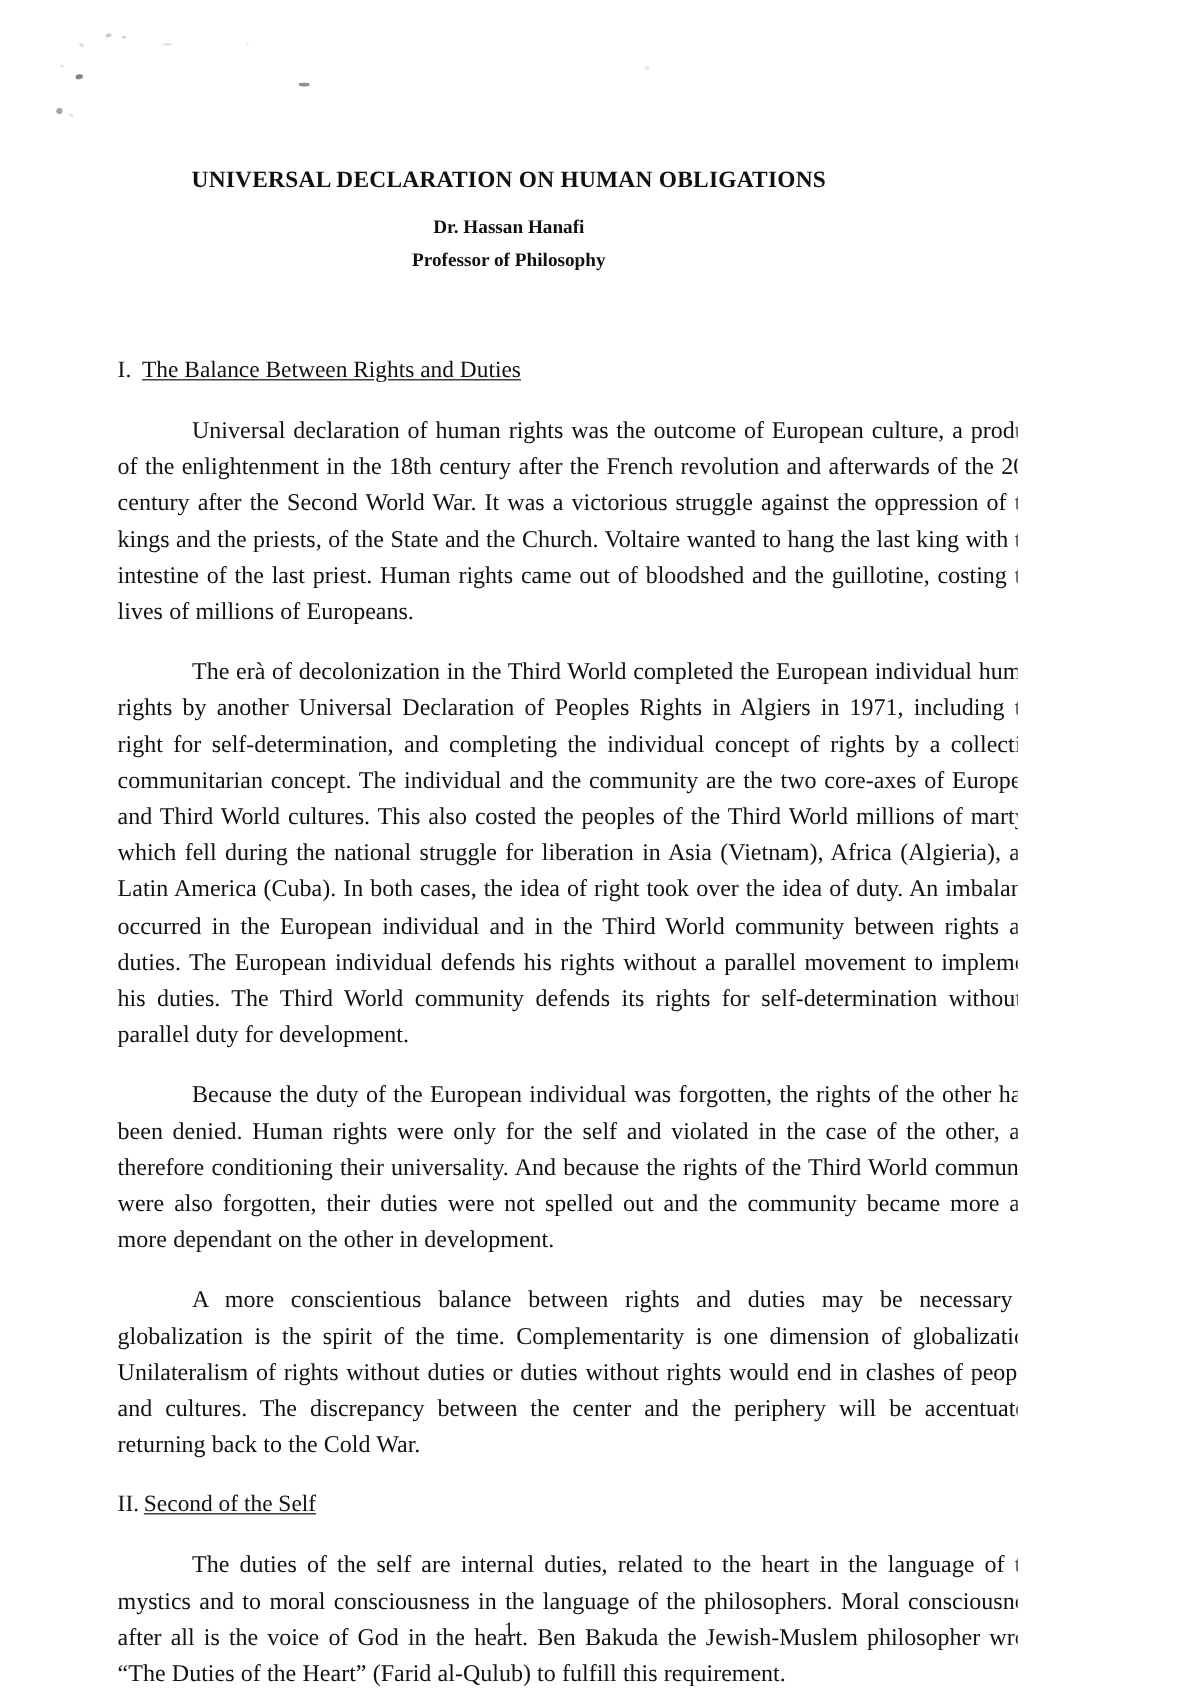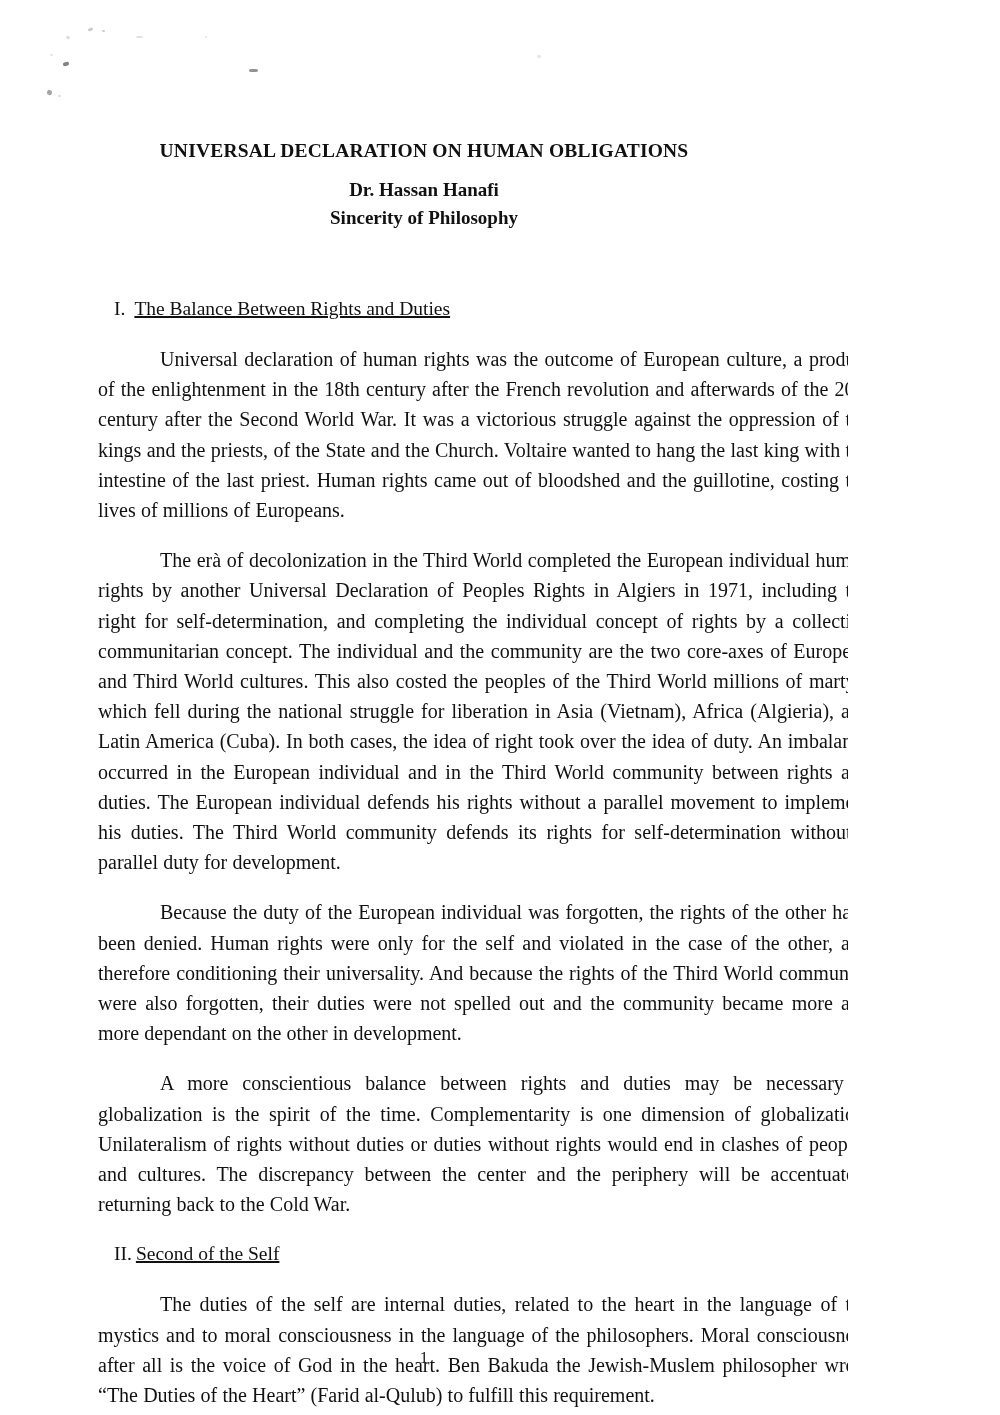--- a/index.html
+++ b/index.html
@@ -53,39 +53,38 @@
     line-height: 1.2;
   }
 
   .byline {
     position: absolute;
     left: 0;
     right: 0;
     top: 176px;
     text-align: center;
     font-weight: bold;
-    font-size: 19px;
+    font-size: 16px;
     line-height: 28px;
   }
   .byline div { display: block; }
 
   
   .body-col {
     position: absolute;
     left: 98px;
     top: 296px;
     width: 772px;
   }
 
   .section-heading {
     font-size: 19.5px;
     line-height: 26px;
-    margin: 0 0 0 16px;
+    margin: 0 0 0 0;
     white-space: nowrap;
-    text-decoration: underline;
   }
   .section-heading .num {
     display: inline-block;
   }
   .section-heading .num.wide { margin-right: 9px; }
   .section-heading .num.narrow { margin-right: 4px; }
   .section-heading .underlined {
     text-decoration: underline;
     text-underline-offset: 2px;
   }
@@ -128,21 +127,21 @@
   <span class="speckle sp7"></span>
   <span class="speckle sp8"></span>
   <span class="speckle sp9"></span>
   <span class="speckle sp10"></span>
   <span class="speckle sp11"></span>
 
   <h1 class="doc-title">UNIVERSAL DECLARATION ON HUMAN OBLIGATIONS</h1>
 
   <div class="byline">
     <div>Dr. Hassan Hanafi</div>
-    <div>Sincerity of Philosophy</div>
+    <div>Professor of Philosophy</div>
   </div>
 
   <div class="body-col">
 
     <div class="section-heading">
       <span class="num wide">I.</span><span class="underlined">The Balance Between Rights and Duties</span>
     </div>
     <div class="gap-after-heading"></div>
 
     <p class="para">Universal declaration of human rights was the outcome of European culture, a product of the enlightenment in the 18th century after the French revolution and afterwards of the 20th century after the Second World War.  It was a victorious struggle against the oppression of the kings and the priests, of the State and the Church.  Voltaire wanted to hang the last  king with the intestine of the last priest.  Human rights came out of bloodshed and the guillotine, costing the lives of millions of Europeans.</p>

